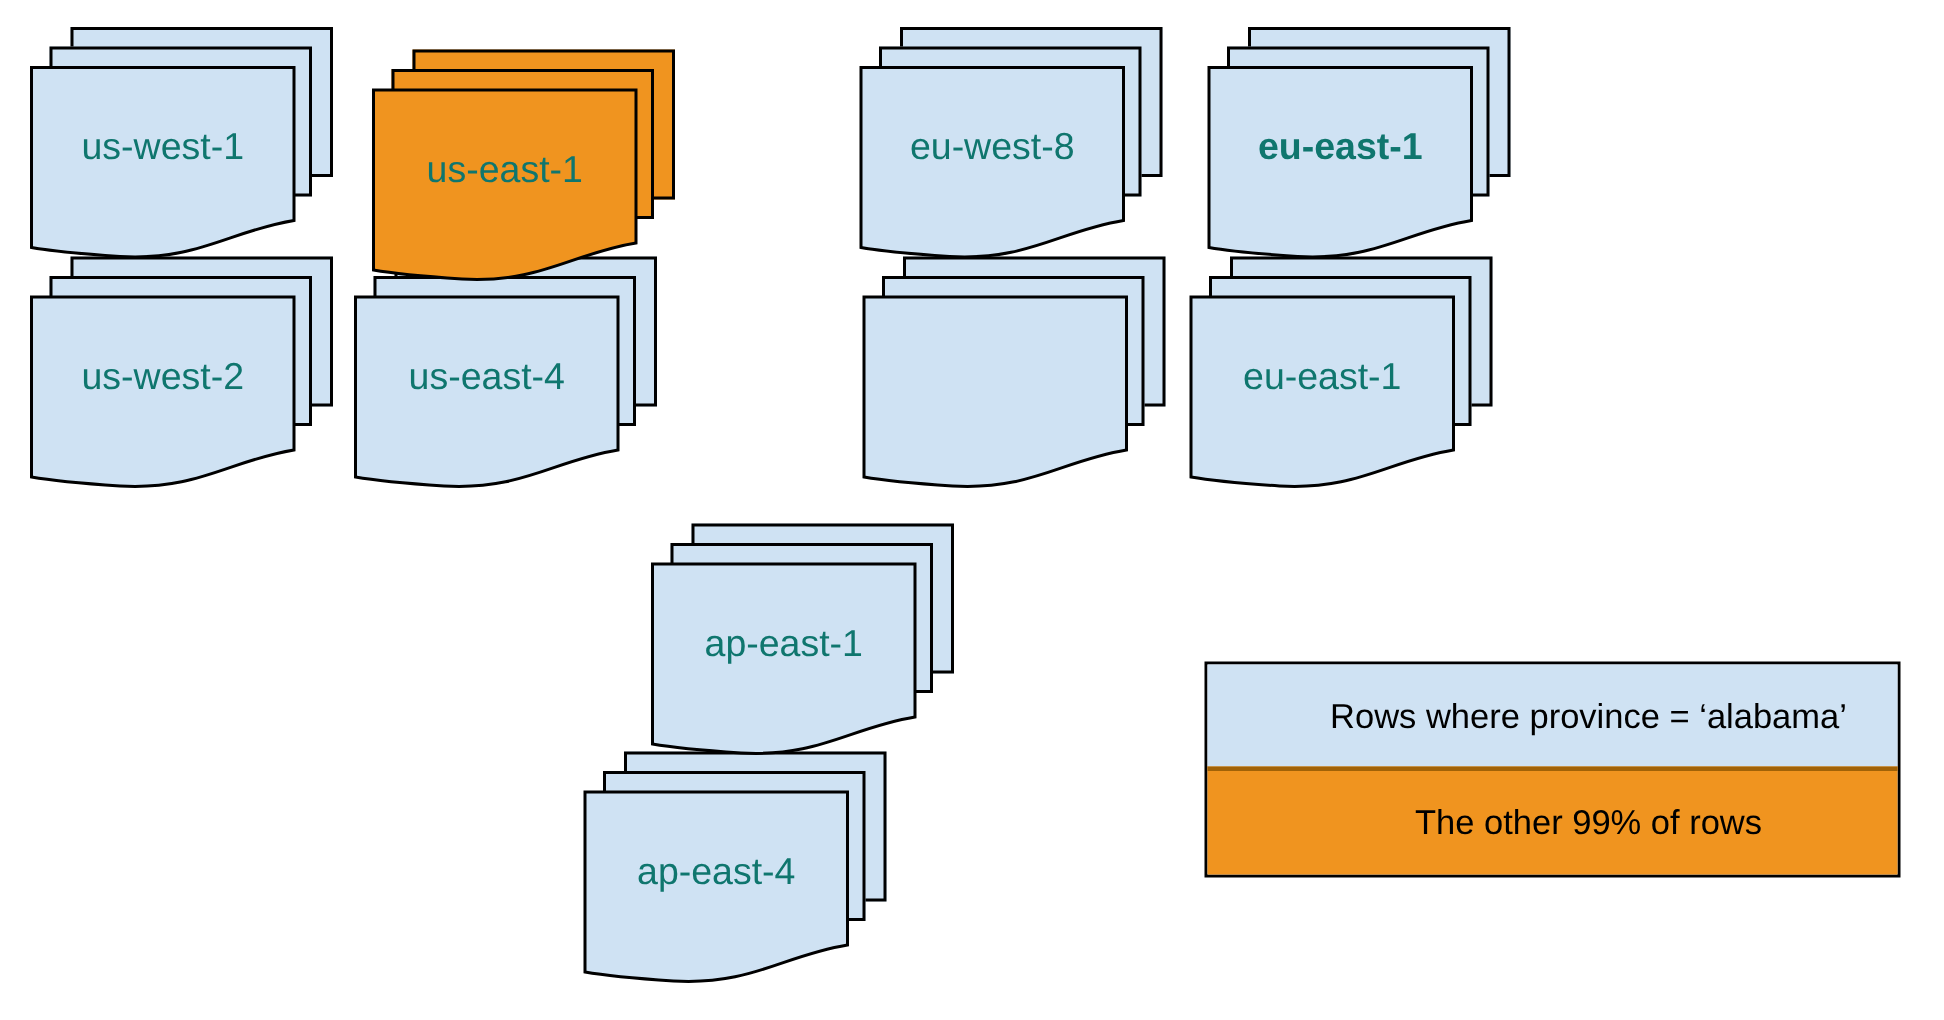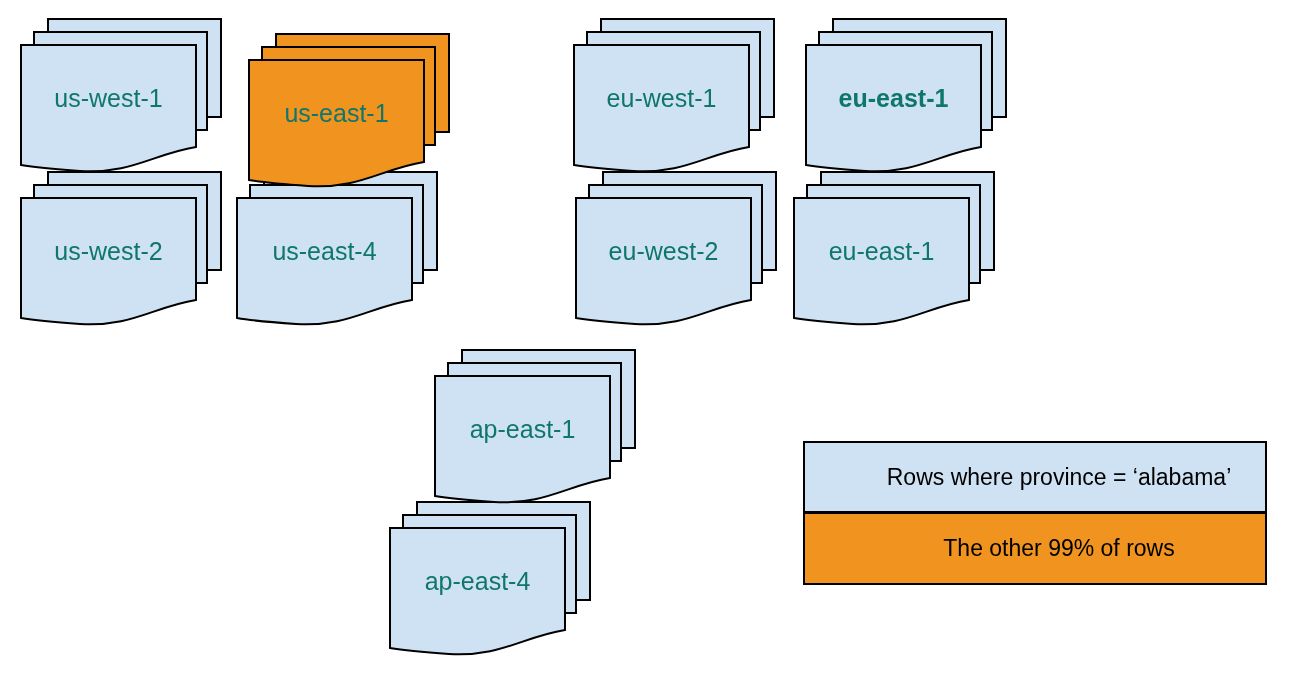--- a/index.html
+++ b/index.html
@@ -84,21 +84,21 @@
     height: 68px;
     display: flex;
     align-items: center;
     justify-content: center;
     font-size: 23px;
     color: #000000;
     white-space: nowrap;
     padding-left: 48px;
   }
   .legend .legend-row + .legend-row {
-    border-top: 3px solid #000000;
+    border-top: 3px solid #a16207;
     height: 69px;
   }
 </style>
 </head>
 <body>
 
 <div class="canvas">
 
   <div class="stack s1">
     <div class="page p3" style="background-color: rgb(207, 226, 243);"></div>
@@ -117,21 +117,21 @@
     </svg>
     <div class="label">us-east-1</div>
   </div>
 
   <div class="stack s3">
     <div class="page p3" style="background-color: rgb(207, 226, 243);"></div>
     <div class="page p2" style="background-color: rgb(207, 226, 243);"></div>
     <svg class="front" width="177" height="129" viewBox="0 0 177 129">
       <path d="M 1 1 L 176 1 L 176 103 C 133 110 112 130 60 127 C 38 125.5 15 123.5 1 121 Z" fill="#cfe2f3"></path>
     </svg>
-    <div class="label">eu-west-1</div>
+    <div class="label">eu-west-8</div>
   </div>
 
   <div class="stack s4">
     <div class="page p3" style="background-color: rgb(207, 226, 243);"></div>
     <div class="page p2" style="background-color: rgb(207, 226, 243);"></div>
     <svg class="front" width="177" height="129" viewBox="0 0 177 129">
       <path d="M 1 1 L 176 1 L 176 103 C 133 110 112 130 60 127 C 38 125.5 15 123.5 1 121 Z" fill="#cfe2f3"></path>
     </svg>
     <div class="label">eu-east-1</div>
   </div>
@@ -153,21 +153,20 @@
     </svg>
     <div class="label">us-east-4</div>
   </div>
 
   <div class="stack s7">
     <div class="page p3" style="background-color: rgb(207, 226, 243);"></div>
     <div class="page p2" style="background-color: rgb(207, 226, 243);"></div>
     <svg class="front" width="177" height="129" viewBox="0 0 177 129">
       <path d="M 1 1 L 176 1 L 176 103 C 133 110 112 130 60 127 C 38 125.5 15 123.5 1 121 Z" fill="#cfe2f3"></path>
     </svg>
-    <div class="label">eu-west-2</div>
   </div>
 
   <div class="stack s8">
     <div class="page p3" style="background-color: rgb(207, 226, 243);"></div>
     <div class="page p2" style="background-color: rgb(207, 226, 243);"></div>
     <svg class="front" width="177" height="129" viewBox="0 0 177 129">
       <path d="M 1 1 L 176 1 L 176 103 C 133 110 112 130 60 127 C 38 125.5 15 123.5 1 121 Z" fill="#cfe2f3"></path>
     </svg>
     <div class="label">eu-east-1</div>
   </div>

